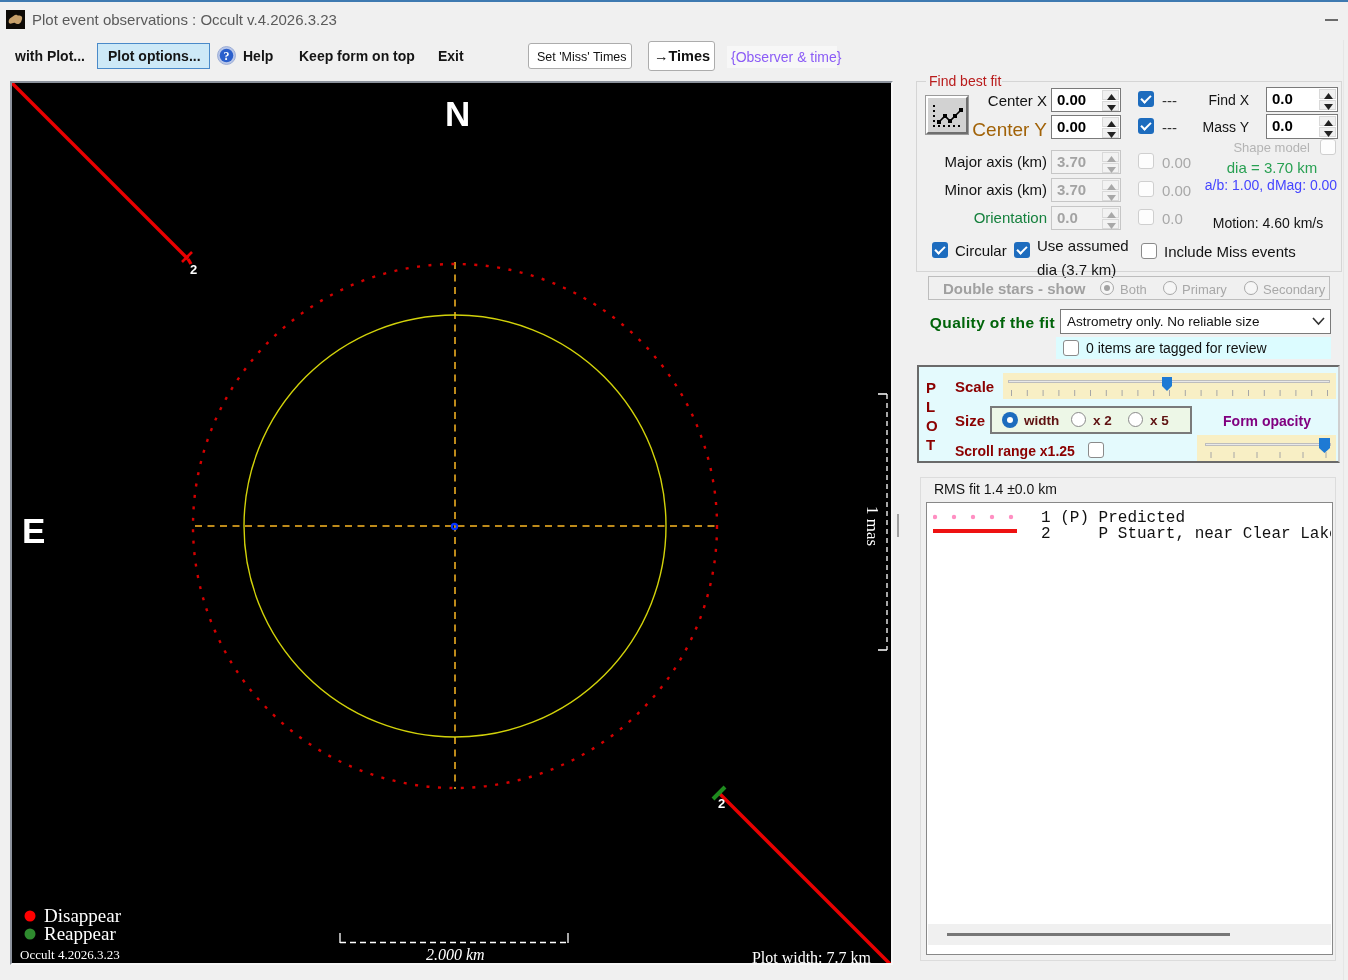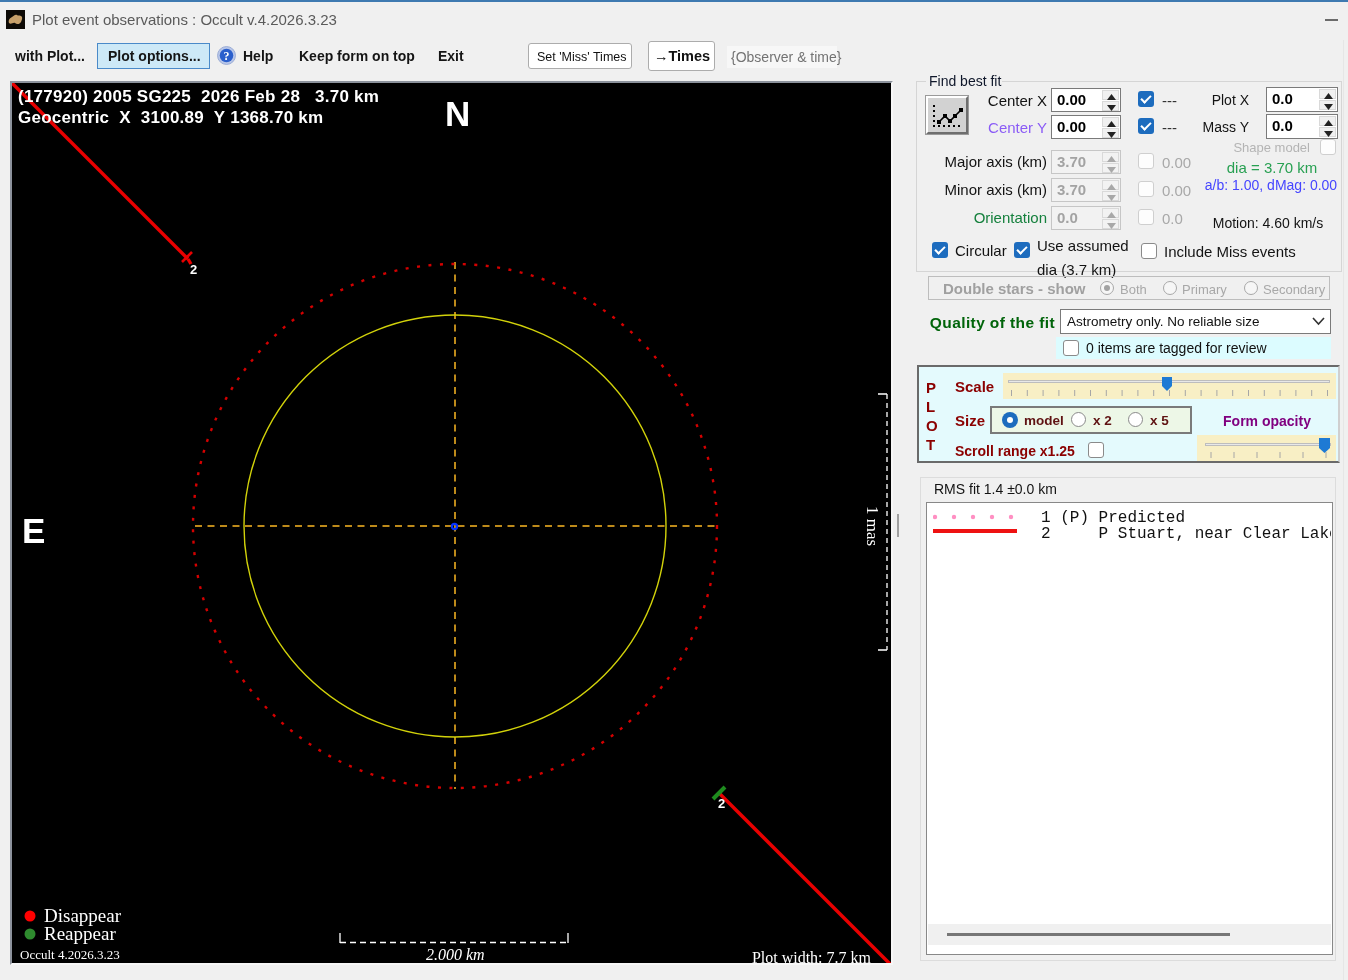--- a/index.html
+++ b/index.html
@@ -48,21 +48,21 @@
 <text x="9.5" y="14" text-anchor="middle" font-size="12" font-weight="bold" fill="#fff" font-family="Liberation Serif">?</text>
   </svg>
 <div class="lbl" style="left:243px;top:48px;font-size:14px;font-weight:bold;color:#151515;">Help</div>
 <div class="lbl" style="left:299px;top:48px;font-size:14px;font-weight:bold;color:#151515;">Keep form on top</div>
 <div class="lbl" style="left:438px;top:48px;font-size:14px;font-weight:bold;color:#151515;">Exit</div>
 <div class="abs" style="left:528px;top:43px;width:104px;height:26px;background:#fff;border:1px solid #acacac;border-radius:3px;"></div>
 <div class="lbl" style="left:537px;top:50px;font-size:12.5px;color:#111;">Set 'Miss' Times</div>
 <div class="abs" style="left:648px;top:41px;width:67px;height:30px;background:#fff;border:1px solid #acacac;border-radius:3px;"></div>
 <div class="lbl" style="left:654px;top:48px;font-size:14.5px;font-weight:bold;color:#111;">→Times</div>
 <div class="abs" style="left:727px;top:46px;width:110px;height:22px;background:#f7f7f7;"></div>
-<div class="lbl" style="left:731px;top:49px;font-size:14px;color:#737373;">{Observer &amp; time}</div>
+<div class="lbl" style="left:731px;top:49px;font-size:14px;color:#8b5cf6;">{Observer &amp; time}</div>
 
 <div class="abs" id="plot" style="left:10px;top:81px;width:883px;height:884px;background:#000;
  border-top:2px solid #8c929c;border-left:2px solid #8c929c;border-right:2px solid #f7f7f7;border-bottom:2px solid #f7f7f7;">
 <svg width="879" height="880" viewBox="0 0 879 880" style="position:absolute;left:0;top:0;">
   <path d="M183,443 H704" stroke="#bd8a1a" stroke-width="2" stroke-dasharray="7 5.5" fill="none"></path>
   <path d="M443,179 V706" stroke="#bd8a1a" stroke-width="2" stroke-dasharray="7 5.5" fill="none"></path>
   <circle cx="443" cy="443" r="262" fill="none" stroke="#d40000" stroke-width="2.4" stroke-dasharray="3 8.5"></circle>
   <circle cx="443" cy="443" r="211" fill="none" stroke="#d2d20a" stroke-width="1.4"></circle>
   <circle cx="442.5" cy="443.5" r="2.6" fill="none" stroke="#0633ff" stroke-width="2.2"></circle>
   <path d="M0,0 L176,176" stroke="#e80000" stroke-width="3.4"></path>
@@ -70,40 +70,39 @@
       <path d="M176,176 L179,181" stroke="#e80000" stroke-width="3.4"></path>
   <path d="M707,710 L885,888" stroke="#e80000" stroke-width="3.4"></path>
   <path d="M701,716 L713,704" stroke="#1e8c1e" stroke-width="4"></path>
   <path d="M328,859.5 H556" stroke="#fff" stroke-width="1.3" stroke-dasharray="6 4"></path>
   <path d="M328,850 V860 M556,850 V860" stroke="#fff" stroke-width="1.3"></path>
   <path d="M875,311 V567" stroke="#fff" stroke-width="1.3" stroke-dasharray="5 4"></path>
   <path d="M866,311 H875 M866,567 H875" stroke="#fff" stroke-width="1.3"></path>
   <circle cx="18" cy="833" r="5.5" fill="#f00"></circle>
   <circle cx="18" cy="851" r="5.5" fill="#2e8b2e"></circle>
 </svg>
-<div class="lbl" style="left:6px;top:3px;font-size:17px;font-weight:bold;color:#fff;line-height:21px;letter-spacing:0.25px;">(177920) 2005 SG225&nbsp; 2026 Feb 28&nbsp;&nbsp; 3.70 km<br>Geocentric&nbsp; X&nbsp; 3100.89&nbsp; Y&nbsp;1368.70 km</div>
 <div class="lbl" style="left:433px;top:13px;font-size:35px;line-height:35px;font-weight:bold;color:#fff;">N</div>
 <div class="lbl" style="left:10px;top:430px;font-size:35px;line-height:35px;font-weight:bold;color:#fff;">E</div>
 <div class="lbl" style="left:178px;top:179px;font-size:13px;font-weight:bold;color:#fff;">2</div>
 <div class="lbl" style="left:706px;top:713px;font-size:13px;font-weight:bold;color:#fff;">2</div>
 <div class="lbl" style="left:32px;top:822px;font-size:19px;color:#fff;font-family:'Liberation Serif',serif;">Disappear</div>
 <div class="lbl" style="left:32px;top:840px;font-size:19px;color:#fff;font-family:'Liberation Serif',serif;">Reappear</div>
 <div class="lbl" style="left:8px;top:864px;font-size:13px;color:#fff;font-family:'Liberation Serif',serif;">Occult 4.2026.3.23</div>
 <div class="lbl" style="left:414px;top:863px;font-size:16px;font-style:italic;color:#fff;font-family:'Liberation Serif',serif;">2.000 km</div>
 <div class="lbl" style="right:20px;top:866px;font-size:16px;color:#fff;font-family:'Liberation Serif',serif;">Plot width: 7.7 km</div>
 <div class="lbl" style="left:860px;top:443px;font-size:17px;color:#fff;font-family:'Liberation Serif',serif;transform:translate(-50%,-50%) rotate(90deg);">1 mas</div>
 </div>
 <div class="abs" style="left:1343px;top:40px;width:1px;height:940px;background:#e6e6e6;"></div>
 
 <div class="abs" style="left:897px;top:514px;width:2px;height:23px;background:#a0a0a0;"></div>
 
 <div class="abs" style="left:916px;top:81px;width:426px;height:191px;border:1px solid #d5d5d5;border-top:none;"></div>
 <div class="abs" style="left:916px;top:81px;width:10px;height:1px;background:#d5d5d5;"></div>
 <div class="abs" style="left:1002px;top:81px;width:340px;height:1px;background:#d5d5d5;"></div>
-<div class="lbl" style="left:929px;top:73px;font-size:14px;color:#0f172a;">Find best fit</div>
+<div class="lbl" style="left:929px;top:73px;font-size:14px;color:#b91c1c;">Find best fit</div>
 
 <div class="abs" style="left:926px;top:96px;width:42px;height:38px;background:#d2d2d2;border-top:2px solid #fff;border-left:2px solid #fff;border-right:2px solid #6e6e6e;border-bottom:2px solid #6e6e6e;box-shadow:0 0 0 1px #9a9a9a;">
 <svg width="38" height="34" viewBox="0 0 38 34">
 <g fill="#000">
         <rect x="5" y="7" width="2" height="2"></rect>
         <rect x="5" y="12" width="2" height="2"></rect>
         <rect x="5" y="17" width="2" height="2"></rect>
         <rect x="5" y="22" width="2" height="2"></rect>
         <rect x="5" y="27" width="2" height="2"></rect>
 <rect x="10" y="27" width="2" height="2"></rect>
@@ -133,38 +132,38 @@
       </span>
       <span class="udb">
         <svg width="9" height="6">
           <path d="M4.5 6 L9 0 L0 0 Z" fill="#222"></path>
         </svg>
       </span>
     </span>
   </div>
 <div class="cb on" style="left:1138px;top:91px;"></div>
 <div class="lbl" style="left:1162px;top:92px;font-size:15px;color:#333;">---</div>
-<div class="lbl" style="left:1249px;top:92px;font-size:14px;color:#131313;transform:translateX(-100%);">Plot X</div>
+<div class="lbl" style="left:1249px;top:92px;font-size:14px;color:#131313;transform:translateX(-100%);">Find X</div>
 <div class="spin" style="left:1266px;top:87px;width:72px;height:25px;">
     <span class="val">0.0</span>
  <span class="ud">
       <span class="udb">
         <svg width="9" height="6">
           <path d="M4.5 0 L9 6 L0 6 Z" fill="#222"></path>
         </svg>
       </span>
       <span class="udb">
         <svg width="9" height="6">
           <path d="M4.5 6 L9 0 L0 0 Z" fill="#222"></path>
         </svg>
       </span>
     </span>
   </div>
 
-<div class="lbl" style="left:1047px;top:119px;font-size:15px;color:#8b5cf6;transform:translateX(-100%);">Center Y</div>
+<div class="lbl" style="left:1047px;top:119px;font-size:19px;color:#a16207;transform:translateX(-100%);">Center Y</div>
 <div class="spin" style="left:1051px;top:115px;width:70px;height:24px;">
     <span class="val">0.00</span>
  <span class="ud">
       <span class="udb">
         <svg width="9" height="6">
           <path d="M4.5 0 L9 6 L0 6 Z" fill="#222"></path>
         </svg>
       </span>
       <span class="udb">
         <svg width="9" height="6">
@@ -314,21 +313,21 @@
       <line x1="272.1" y1="0" x2="272.1" y2="6"></line>
       <line x1="287.9" y1="0" x2="287.9" y2="6"></line>
       <line x1="303.7" y1="0" x2="303.7" y2="6"></line>
       <line x1="319.5" y1="0" x2="319.5" y2="6"></line>
 </g>
   </svg>
 <div class="lbl" style="left:955px;top:412px;font-size:15px;font-weight:bold;color:#8b0000;">Size</div>
 <div class="abs" style="left:990px;top:406px;width:202px;height:28px;background:#edf7e7;border:2px solid #7a7a7a;"></div>
 <div class="abs" style="left:1002px;top:412px;width:16px;height:16px;border-radius:50%;background:#1d6cbe;"></div>
 <div class="abs" style="left:1007px;top:417px;width:6px;height:6px;border-radius:50%;background:#fff;"></div>
-<div class="lbl" style="left:1024px;top:413px;font-size:13.5px;font-weight:bold;color:#5f1212;">model</div>
+<div class="lbl" style="left:1024px;top:413px;font-size:13.5px;font-weight:bold;color:#5f1212;">width</div>
 <div class="abs" style="left:1071px;top:412px;width:15px;height:15px;border-radius:50%;background:#fff;border:1px solid #8a8a8a;"></div>
 <div class="lbl" style="left:1093px;top:413px;font-size:13.5px;font-weight:bold;color:#5f1212;">x 2</div>
 <div class="abs" style="left:1128px;top:412px;width:15px;height:15px;border-radius:50%;background:#fff;border:1px solid #8a8a8a;"></div>
 <div class="lbl" style="left:1150px;top:413px;font-size:13.5px;font-weight:bold;color:#5f1212;">x 5</div>
 <div class="lbl" style="left:1267px;top:413px;font-size:14px;font-weight:bold;color:#800080;transform:translateX(-50%);">Form opacity</div>
 <div class="lbl" style="left:955px;top:443px;font-size:14px;font-weight:bold;color:#8b0000;">Scroll range x1.25</div>
 <div class="cb off" style="left:1088px;top:442px;"></div>
 <div class="khaki" style="left:1197px;top:435px;width:139px;height:26px;"></div>
 <div class="groove" style="left:1205px;top:443px;width:126px;"></div>
 <svg class="abs" style="left:1319px;top:438px;" width="11" height="15" viewBox="0 0 11 15">

